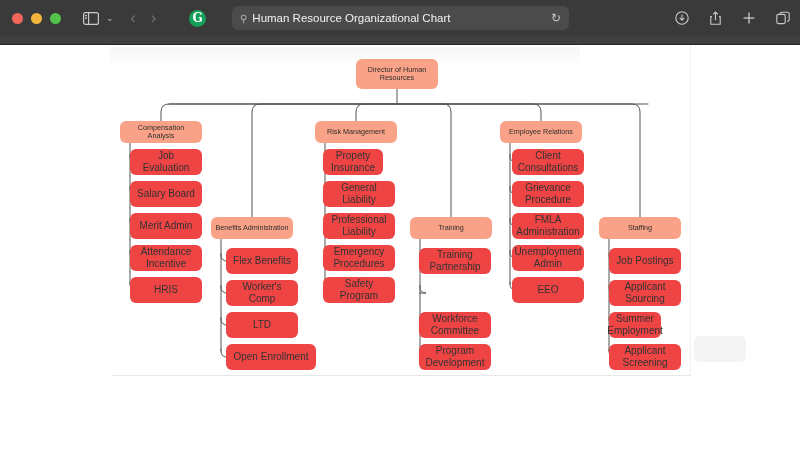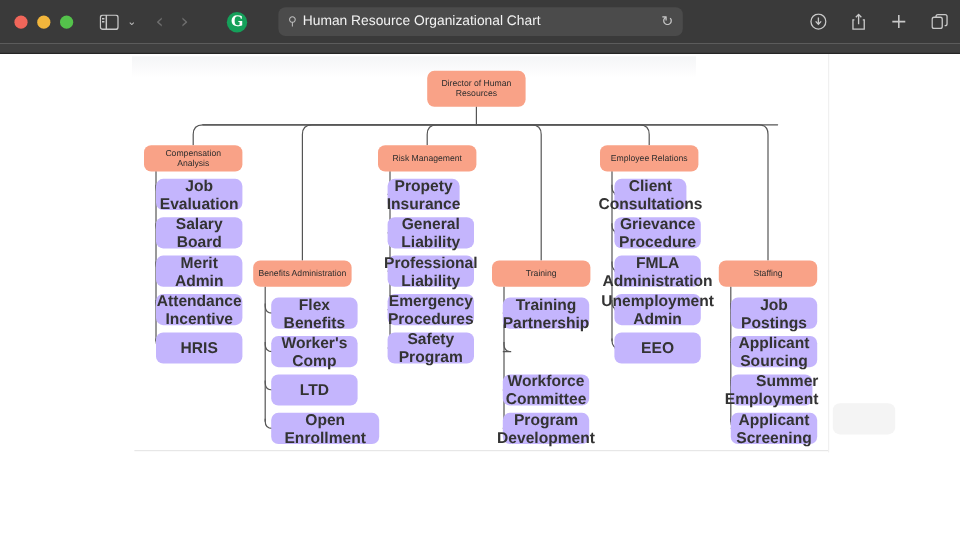--- a/index.html
+++ b/index.html
@@ -111,24 +111,23 @@
     text-align: center;
     line-height: 1.18;
     padding: 2px 4px;
   }
   .node.root, .node.branch {
     background: #f9a287;
     color: #2e2e2e;
     font-size: 7.2px;
   }
   .node.leaf {
-    background: #c4b5fd;
+    background: #ef4444;
     color: #333333;
-    font-size: 13px;
-    font-weight: bold;
+    font-size: 10px;
   }
   .node.ghost {
     background: #f4f4f4;
     color: #ededed;
     font-size: 7.2px;
   }
 </style>
 </head>
 <body>
 
@@ -260,26 +259,26 @@
         <div class="node leaf" style="left: 323px; top: 104px; width: 60px; height: 26px;">Propety Insurance</div>
         <div class="node leaf" style="left: 323px; top: 136px; width: 72px; height: 26px;">General Liability</div>
         <div class="node leaf" style="left: 323px; top: 168px; width: 72px; height: 26px;">Professional Liability</div>
         <div class="node leaf" style="left: 323px; top: 200px; width: 72px; height: 26px;">Emergency Procedures</div>
         <div class="node leaf" style="left: 323px; top: 232px; width: 72px; height: 26px;">Safety Program</div>
         <div class="node branch" style="left: 410px; top: 172px; width: 82px; height: 22px;">Training</div>
         <div class="node leaf" style="left: 419px; top: 203px; width: 72px; height: 26px;">Training Partnership</div>
         <div class="node leaf" style="left: 419px; top: 267px; width: 72px; height: 26px;">Workforce Committee</div>
         <div class="node leaf" style="left: 419px; top: 299px; width: 72px; height: 26px;">Program Development</div>
         <div class="node branch" style="left: 500px; top: 76px; width: 82px; height: 22px;">Employee Relations</div>
-        <div class="node leaf" style="left: 512px; top: 104px; width: 60px; height: 26px;">Client Consultations</div>
+        <div class="node leaf" style="left: 512px; top: 104px; width: 72px; height: 26px;">Client Consultations</div>
         <div class="node leaf" style="left: 512px; top: 136px; width: 72px; height: 26px;">Grievance Procedure</div>
         <div class="node leaf" style="left: 512px; top: 168px; width: 72px; height: 26px;">FMLA Administration</div>
         <div class="node leaf" style="left: 512px; top: 200px; width: 72px; height: 26px;">Unemployment Admin</div>
         <div class="node leaf" style="left: 512px; top: 232px; width: 72px; height: 26px;">EEO</div>
         <div class="node branch" style="left: 599px; top: 172px; width: 82px; height: 22px;">Staffing</div>
         <div class="node leaf" style="left: 609px; top: 203px; width: 72px; height: 26px;">Job Postings</div>
         <div class="node leaf" style="left: 609px; top: 235px; width: 72px; height: 26px;">Applicant Sourcing</div>
-        <div class="node leaf" style="left: 609px; top: 267px; width: 68px; height: 26px; text-align: right;">Summer Employment</div>
+        <div class="node leaf" style="left: 609px; top: 267px; width: 52px; height: 26px;">Summer Employment</div>
         <div class="node leaf" style="left: 609px; top: 299px; width: 72px; height: 26px;">Applicant Screening</div>
         <div class="node ghost" style="left: 694px; top: 291px; width: 52px; height: 26px;"></div>
       </div>
   </div>
 </div>
 
 </body></html>

